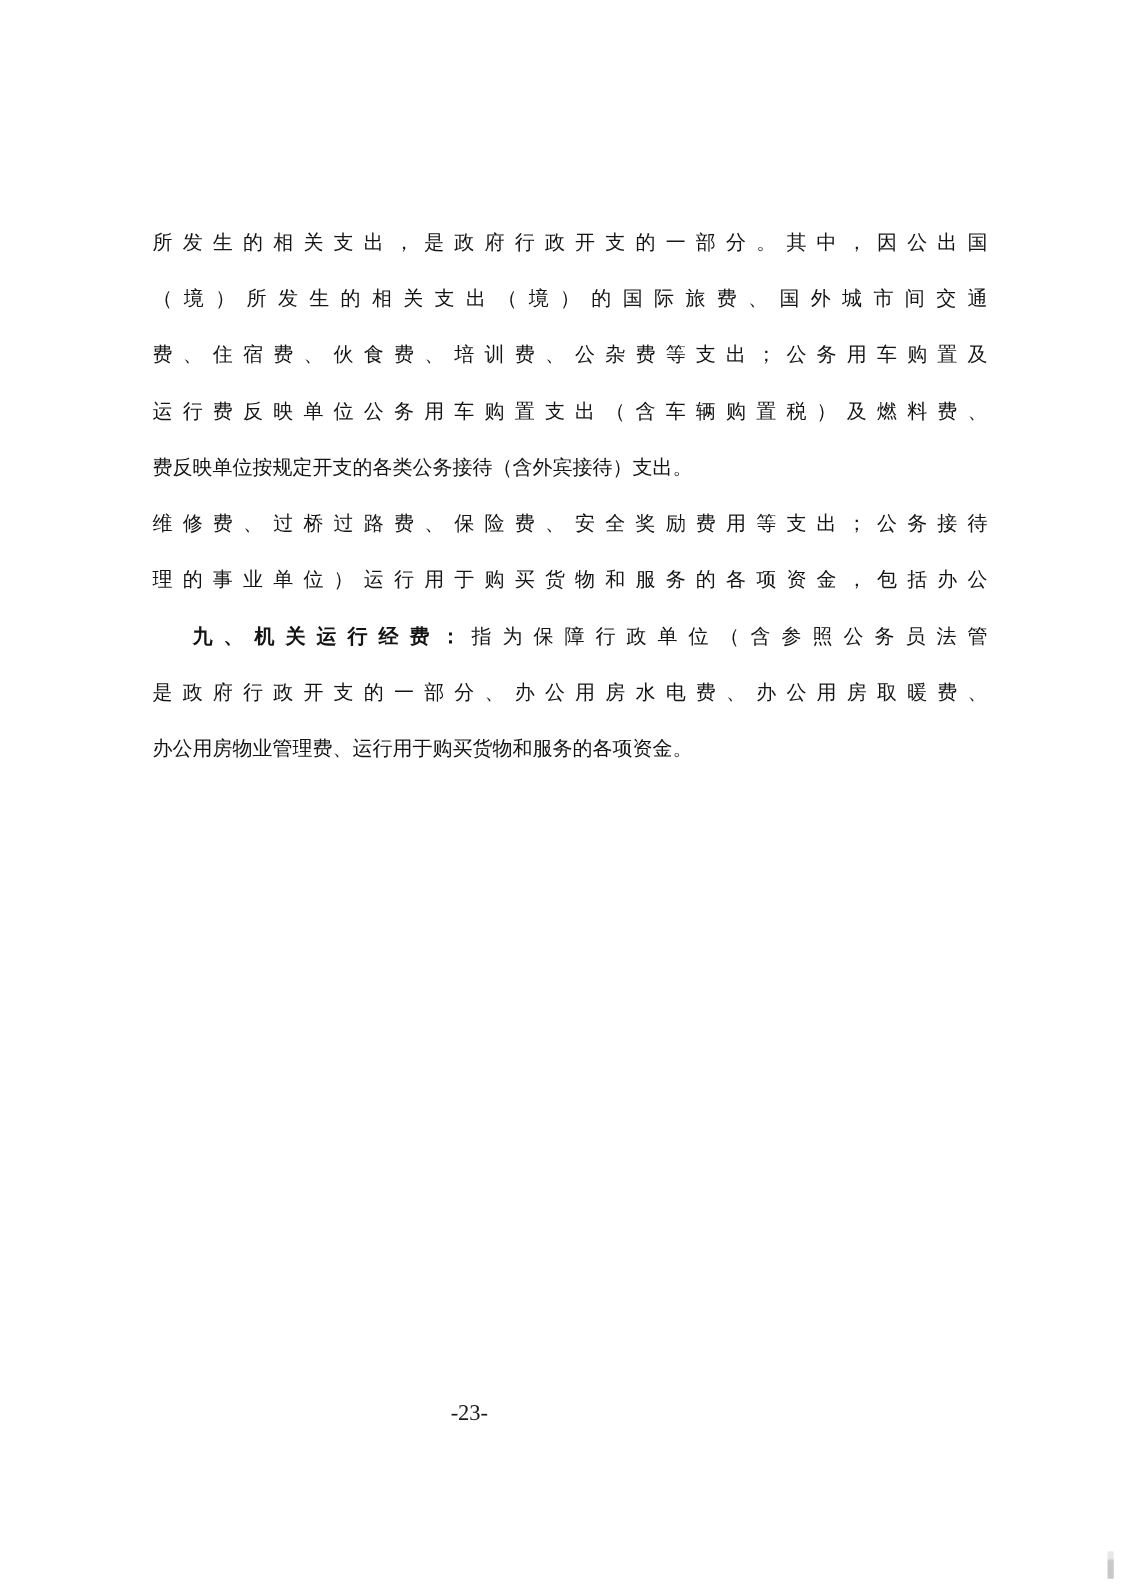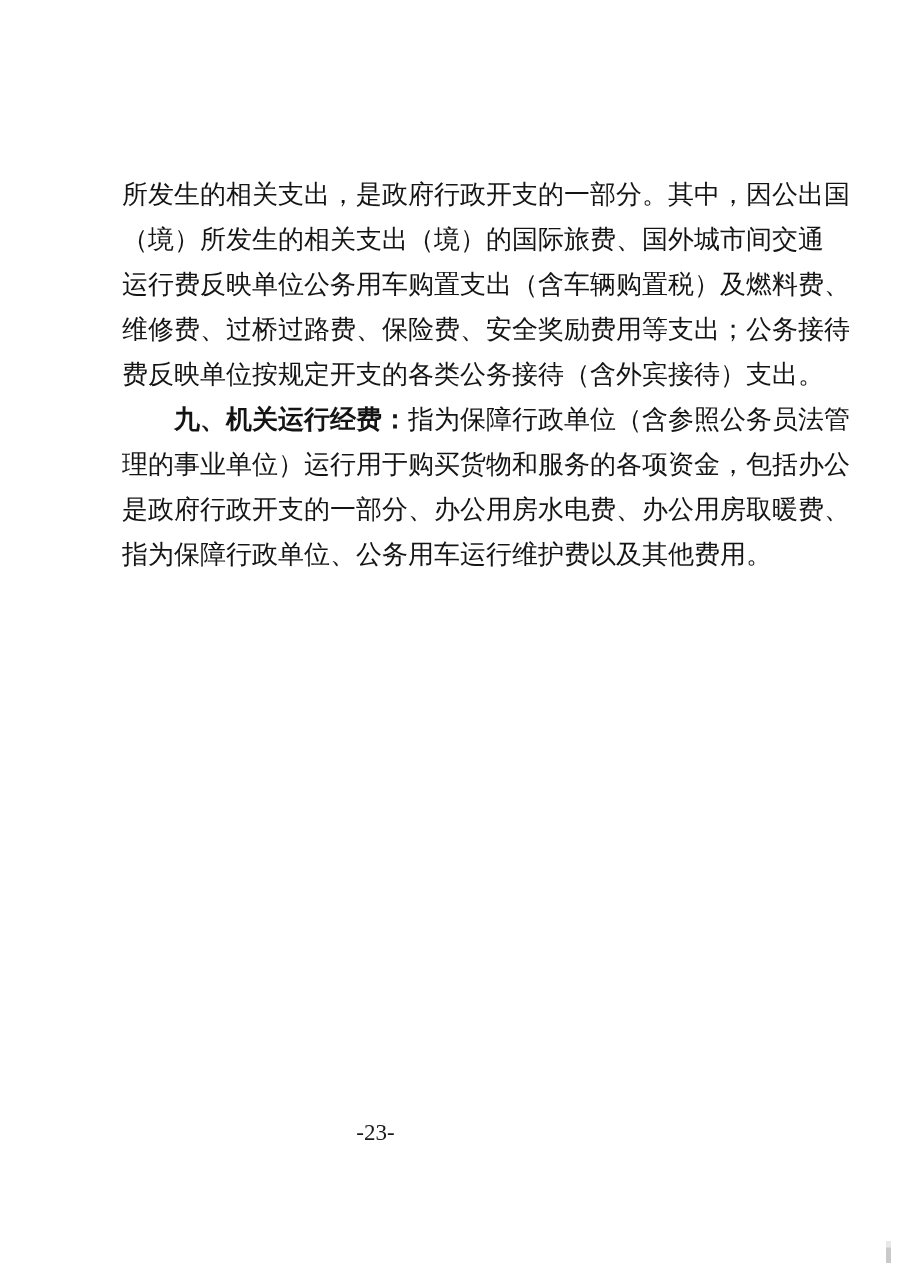--- a/index.html
+++ b/index.html
@@ -14,21 +14,21 @@
     background: #ffffff;
     overflow: hidden;
     font-family: "Liberation Serif", serif;
     color: #141414;
   }
   .textblock {
     position: absolute;
     left: 122px;
     top: 172px;
     width: 668px;
-    font-size: 26px;
+    font-size: 16px;
     line-height: 45px;
     letter-spacing: 0;
     color: #141414;
   }
   .para {
     margin: 0;
     padding: 0;
   }
   .line {
     text-align: justify;
@@ -46,21 +46,21 @@
   }
   .lead-bold {
     font-weight: bold;
   }
   .page-number {
     position: absolute;
     left: 0;
     top: 1120px;
     width: 751px;
     text-align: center;
-    font-size: 23px;
+    font-size: 18px;
     color: #1a1a1a;
     font-family: "Liberation Serif", serif;
   }
   .scan-artifact {
     position: absolute;
     left: 886px;
     top: 1241px;
     width: 5px;
     height: 22px;
     background: linear-gradient(#e8e8e8 0 25%, #c9c9c9 35% 100%);
@@ -69,32 +69,33 @@
 </head>
 <body>
 
 <div class="page">
 
   <div class="textblock">
 
     <div class="para">
       <div class="line">所发生的相关支出，是政府行政开支的一部分。其中，因公出国</div>
       <div class="line">（境）所发生的相关支出（境）的国际旅费、国外城市间交通</div>
+      <div class="line">费、住宿费、伙食费、培训费、公杂费等支出；公务用车购置及</div>
       <div class="line">运行费反映单位公务用车购置支出（含车辆购置税）及燃料费、</div>
+      <div class="line last-line">费反映单位按规定开支的各类公务接待（含外宾接待）支出。</div>
       <div class="line">维修费、过桥过路费、保险费、安全奖励费用等支出；公务接待</div>
-      <div class="line last-line">费反映单位按规定开支的各类公务接待（含外宾接待）支出。</div>
     </div>
 
     <div class="para">
+      <div class="line">理的事业单位）运行用于购买货物和服务的各项资金，包括办公</div>
       <div class="line indented">
         <span class="lead-bold">九、机关运行经费：</span><span>指为保障行政单位（含参照公务员法管</span>
       </div>
-      <div class="line">理的事业单位）运行用于购买货物和服务的各项资金，包括办公</div>
       <div class="line">是政府行政开支的一部分、办公用房水电费、办公用房取暖费、</div>
-      <div class="line last-line">指为保障行政单位、公务用车运行维护费以及其他费用。</div>
+      <div class="line last-line">办公用房物业管理费、运行用于购买货物和服务的各项资金。</div>
     </div>
 
   </div>
 
   <div class="page-number">-23-</div>
 
   <div class="scan-artifact"></div>
 
 </div>
 

